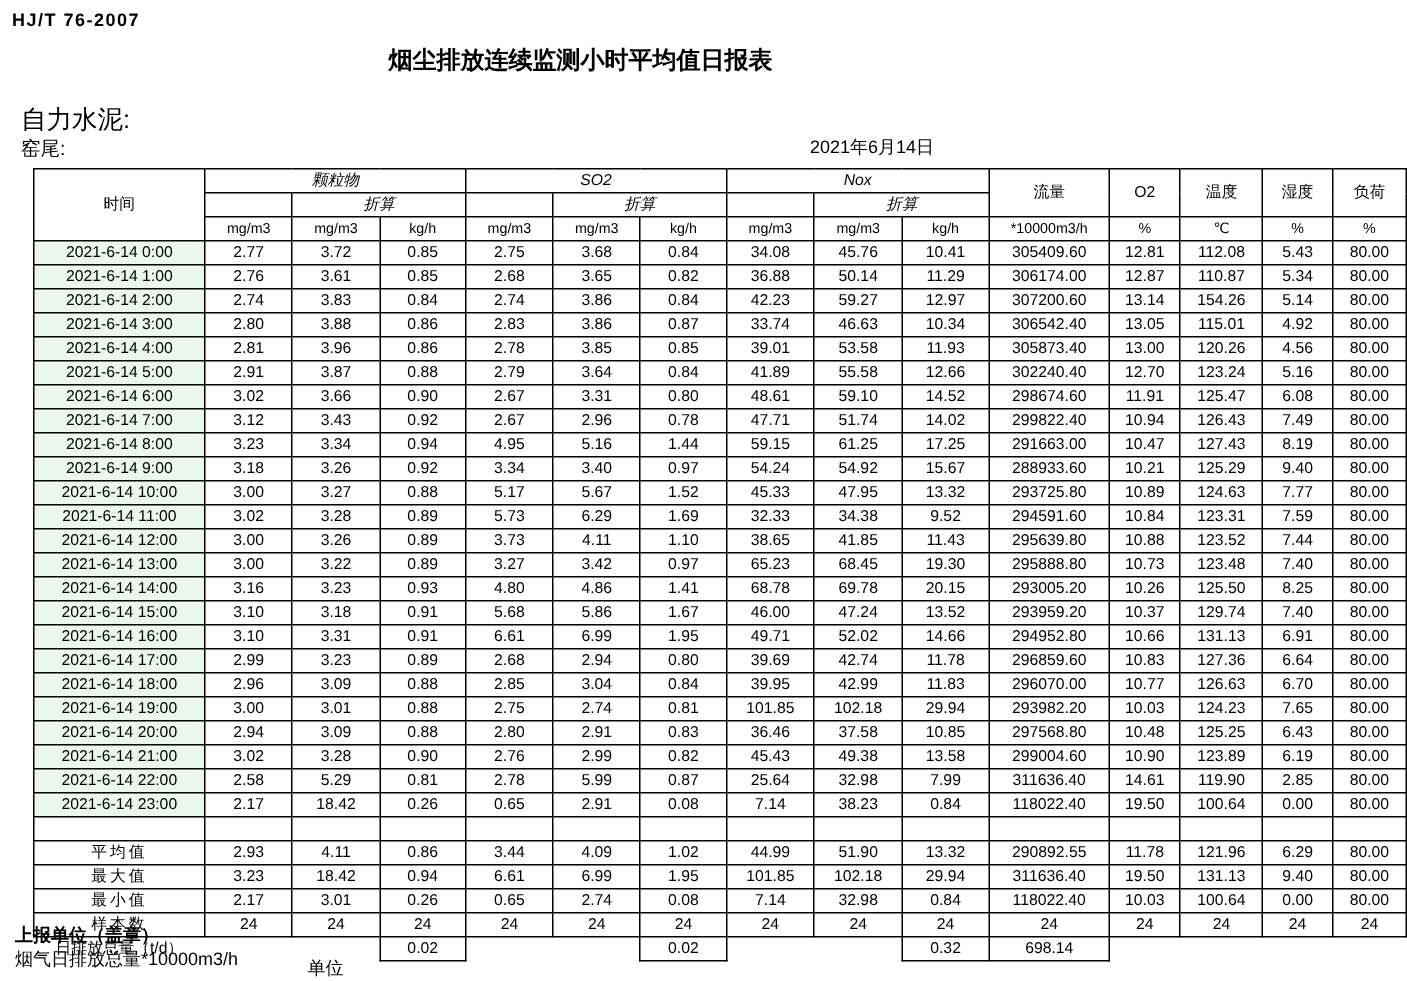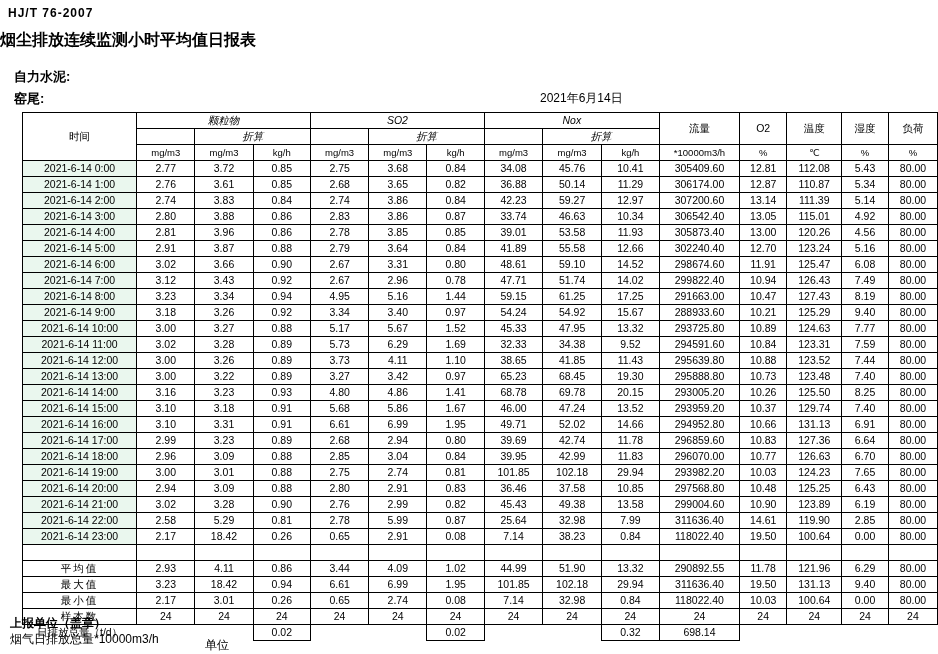--- a/index.html
+++ b/index.html
@@ -8,25 +8,25 @@
     font-family:"Liberation Sans","DejaVu Sans",sans-serif;
     color:#000;
     position:relative;
     overflow:hidden;
   }
   .std{
     position:absolute;left:8px;top:6px;
     font-weight:bold;font-size:12px;letter-spacing:1px;
   }
   .title{
-    position:absolute;left:0;top:30px;width:742px;
-    text-align:left;font-weight:bold;font-size:16px;
+    position:absolute;left:16px;top:30px;width:742px;
+    text-align:center;font-weight:bold;font-size:16px;
   }
-  .company{position:absolute;left:14px;top:68px;font-size:13px;font-weight:bold;}
-  .site{position:absolute;left:14px;top:90px;font-size:13px;font-weight:bold;}
+  .company{position:absolute;left:14px;top:68px;font-size:17px;font-weight:normal;}
+  .site{position:absolute;left:14px;top:90px;font-size:13px;font-weight:normal;}
   .date{position:absolute;left:540px;top:90px;font-size:12px;}
 
   table.main{
     position:absolute;left:22px;top:112px;
     border-collapse:collapse;
     font-size:10.5px;
     font-family:"Liberation Sans","DejaVu Sans",sans-serif;
   }
   table.main td,table.main th{
     border:1px solid #000;
@@ -147,21 +147,21 @@
         <td class="v numcell">3.83</td>
         <td class="v numcell">0.84</td>
         <td class="v numcell">2.74</td>
         <td class="v numcell">3.86</td>
         <td class="v numcell">0.84</td>
         <td class="v numcell">42.23</td>
         <td class="v numcell">59.27</td>
         <td class="v numcell">12.97</td>
         <td class="v numcell">307200.60</td>
         <td class="v numcell">13.14</td>
-        <td class="v numcell">111.39</td>
+        <td class="v numcell">154.26</td>
         <td class="v numcell">5.14</td>
         <td class="v numcell">80.00</td>
       </tr>
       <tr class="datarow">
         <td class="tcell">2021-6-14 3:00</td>
         <td class="v numcell">2.80</td>
         <td class="v numcell">3.88</td>
         <td class="v numcell">0.86</td>
         <td class="v numcell">2.83</td>
         <td class="v numcell">3.86</td>

